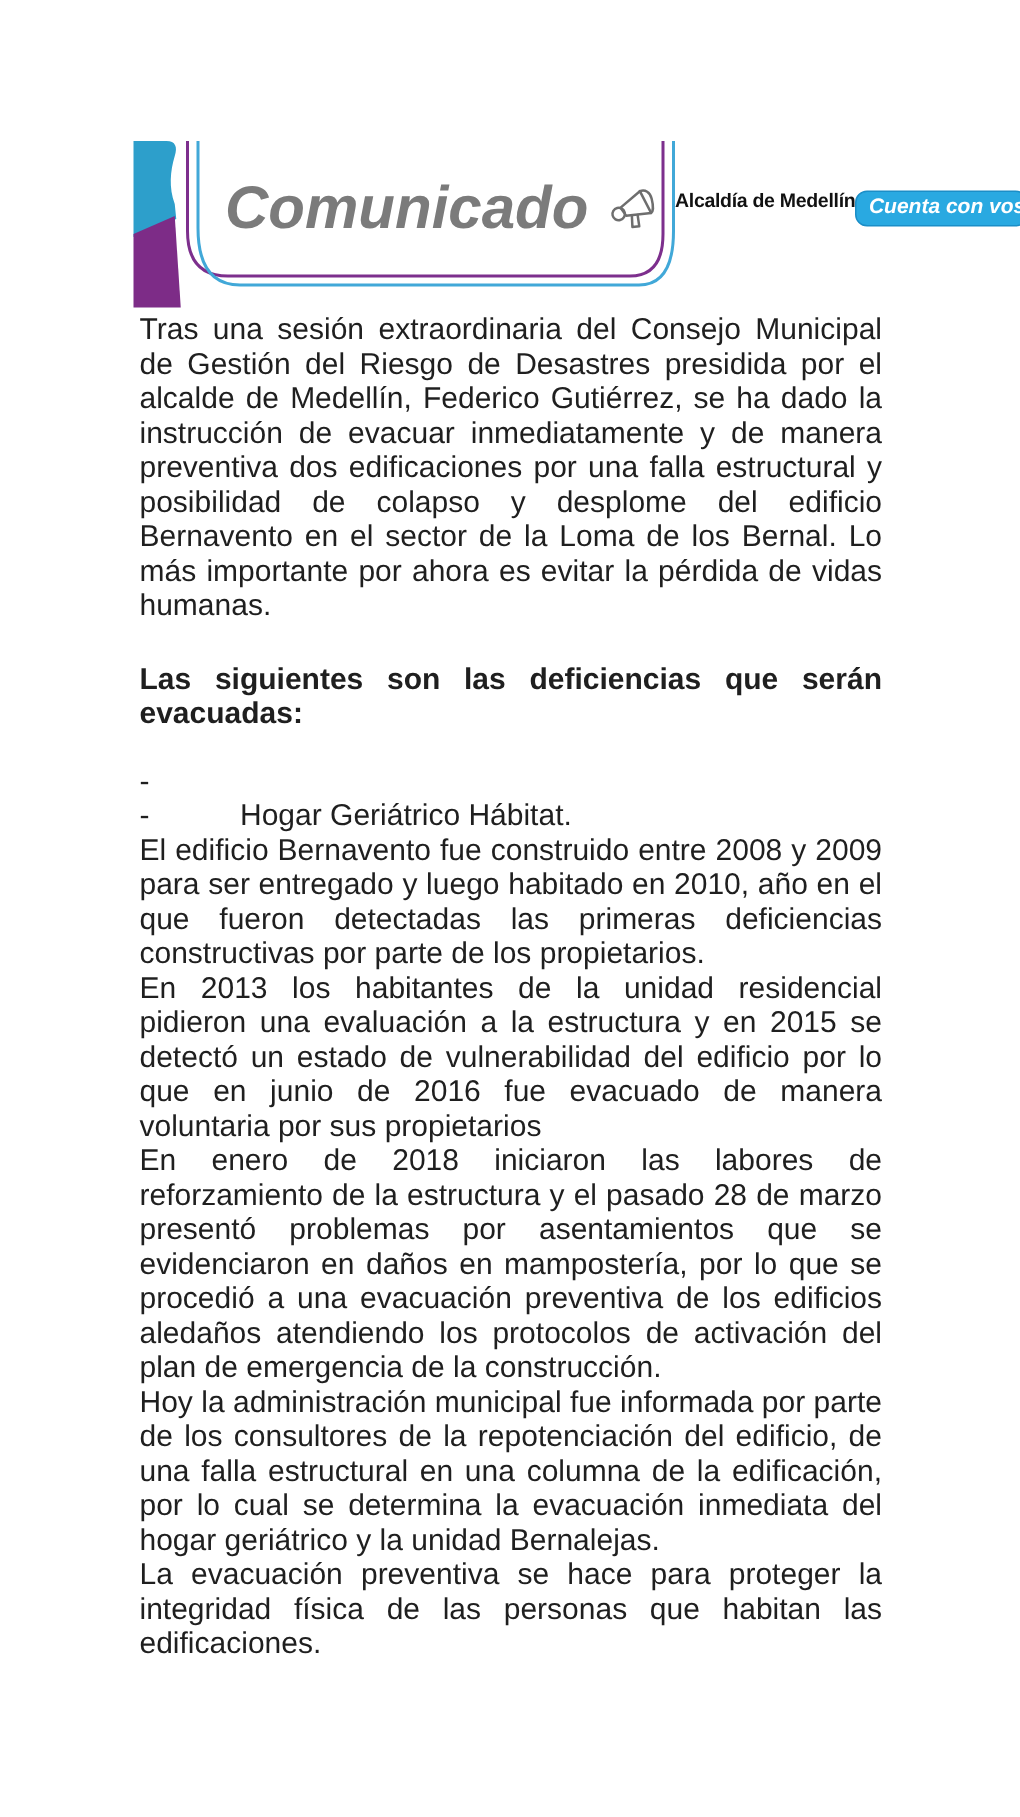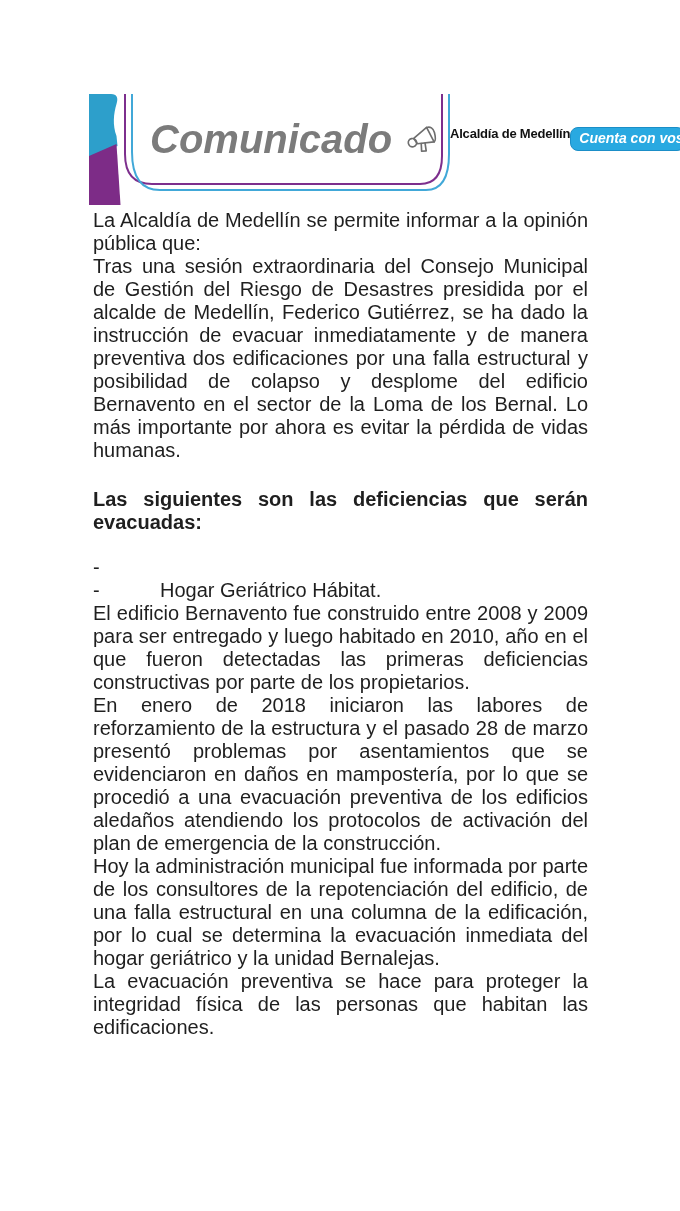--- a/index.html
+++ b/index.html
@@ -62,32 +62,32 @@
       <path d="M13.5 44 V37 a3.5 3.5 0 0 1 7 0 V44 Z" fill="#2a2a2a"></path>
       <rect x="15.5" y="26" width="3" height="4" fill="#5f4d26"></rect>
     </svg>
     <span class="logo-name">Alcaldía de Medellín</span>
     <span class="slogan-badge">
       <span class="slogan-text">Cuenta con vos</span>
     </span>
   </div>
 
   <div class="doc">
-    <p class="para">La Alcaldía de Medellín se permite informar a la opinión pública que:</p>
     <p class="para">Tras una sesión extraordinaria del Consejo Municipal de Gestión del Riesgo de Desastres presidida por el alcalde de Medellín, Federico Gutiérrez, se ha dado la instrucción de evacuar inmediatamente y de manera preventiva dos edificaciones  por una falla estructural y posibilidad de colapso y desplome del edificio Bernavento en el sector de la Loma de los Bernal. Lo más importante por ahora es evitar la pérdida de vidas humanas.</p>
 
     <p class="sec-heading">Las siguientes son las deficiencias que serán evacuadas:</p>
 
     <div class="list-row">
       <span class="dash">-</span>
     </div>
     <div class="list-row">
       <span class="dash">-</span>
       <span class="list-text">Hogar Geriátrico Hábitat.</span>
     </div>
 
     <p class="para">El edificio Bernavento fue construido entre 2008 y 2009 para ser entregado y luego habitado en 2010, año en el que fueron detectadas las primeras deficiencias constructivas por parte de los propietarios.</p>
+    <p class="para">En 2013 los habitantes de la unidad residencial pidieron una evaluación a la estructura y en 2015 se detectó un estado de vulnerabilidad del edificio por lo que en junio de 2016 fue evacuado de manera voluntaria por sus propietarios</p>
     <p class="para">En enero de 2018 iniciaron las labores de reforzamiento de la estructura y el pasado 28 de marzo presentó problemas por asentamientos que se evidenciaron en daños en mampostería, por lo que se procedió a una evacuación preventiva de los edificios aledaños atendiendo los protocolos de activación del plan de emergencia de la construcción.</p>
     <p class="para">Hoy la administración municipal fue informada por parte de los consultores de la repotenciación del edificio, de una falla estructural en una columna de la edificación, por lo cual se determina la evacuación inmediata del hogar geriátrico y la unidad Bernalejas.</p>
     <p class="para">La evacuación preventiva se hace para proteger la integridad física de las personas que habitan las edificaciones.</p>
   </div>
 
 </div>
 
 </body></html>

